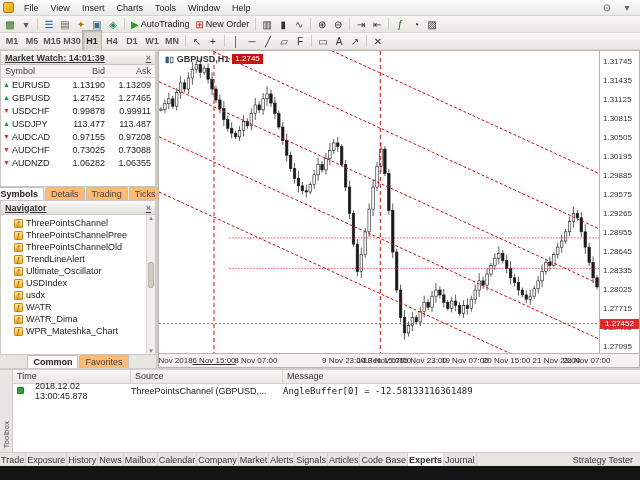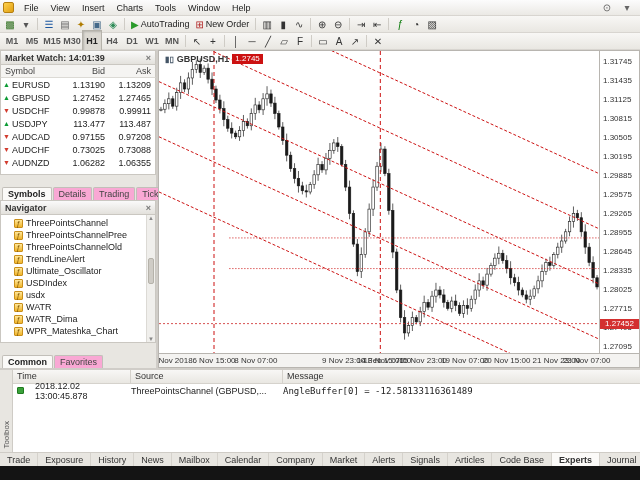--- a/index.html
+++ b/index.html
@@ -19,36 +19,36 @@
   .tbtn span.glyph { line-height:13px; }
   .tbtn-label { font-size:9px; margin-left:2px; color:#222; }
   .sep { width:1px; height:12px; background:#cfccc6; margin:0 3px; }
   .tf-btn { min-width:20px; height:23px; font-size:9px; font-weight:bold; color:#555; display:flex; align-items:center; justify-content:center; border:1px solid transparent; }
   .tf-active { background:#dcd9d2; border:1px solid #b5b2aa; box-shadow:inset 1px 1px 2px rgba(0,0,0,.18); color:#222; }
 
   
   #main { position:absolute; top:50px; bottom:112px; left:0; right:0; display:flex; }
   #left-col { width:158px; display:flex; flex-direction:column; border-right:2px solid #d0cdc8; background:#f2f1ef; }
 
-  .panel-title { height:15px; background:linear-gradient(#fafafa,#e3e1dc); border:1px solid #cac7c1; display:flex; align-items:center; padding:0 4px; font-weight:bold; color:#333; font-size:9px; }
+  .panel-title { height:15px; background:linear-gradient(#fafafa,#e3e1dc); border:1px solid #cac7c1; display:flex; align-items:center; padding:0 4px; font-weight:bold; color:#333; font-size:9px;text-decoration:underline; }
   .panel-close { margin-left:auto; color:#777; font-size:9px; cursor:default; }
 
   #market-watch { height:150px; display:flex; flex-direction:column; }
   .mw-header { display:flex; height:13px; background:#f5f4f2; border-left:1px solid #cac7c1; border-right:1px solid #cac7c1; border-bottom:1px solid #dcdad5; color:#444; font-size:9px; align-items:center; }
   .mw-col-symbol { width:62px; padding-left:4px; }
   .mw-col { flex:1; text-align:right; padding-right:4px; }
   .mw-body { flex:1; background:#fff; overflow:hidden; border-left:1px solid #cac7c1; border-right:1px solid #cac7c1; }
   .mw-row { display:flex; height:13px; align-items:center; font-size:9px; }
   .mw-arrow { width:11px; text-align:center; font-size:7px; }
   .up { color:#0b9a33; } .down { color:#d23b2e; }
   .mw-sym { width:51px; color:#222; }
   .mw-bid,.mw-ask { flex:1; text-align:right; padding-right:4px; color:#222; }
 
-  .panel-tabs { height:26px; display:flex; align-items:flex-end; background:#e8e6e1; border-top:1px solid #cac7c1; padding:1px 2px 0; gap:1px; }
-  .ptab { padding:1px 5px; font-size:9px; color:#444; background:#f9a8d4; border:1px solid #c2bfb9; border-bottom:none; border-radius:2px 2px 0 0; white-space:nowrap; }
+  .panel-tabs { height:14px; display:flex; align-items:flex-end; background:#e8e6e1; border-top:1px solid #cac7c1; padding:1px 2px 0; gap:1px;justify-content:center; }
+  .ptab { padding:1px 5px; font-size:9px; color:#444; background:#fdba74; border:1px solid #c2bfb9; border-bottom:none; border-radius:2px 2px 0 0; white-space:nowrap; }
   .ptab-active { background:#fbfaf8; font-weight:bold; color:#222; }
 
   #navigator { flex:1; display:flex; flex-direction:column; }
   .nav-body { flex:1; background:#fff; border-left:1px solid #cac7c1; border-right:1px solid #cac7c1; position:relative; padding:2px 0; overflow:hidden; }
   .nav-item { display:flex; align-items:center; height:12px; padding-left:13px; gap:3px; font-size:9px; color:#222; white-space:nowrap; }
   .nav-icon { width:9px; height:9px; background:linear-gradient(#ffe79a,#f0b429); border:1px solid #c98f1b; border-radius:1px; font-size:7px; line-height:8px; text-align:center; color:#7a5200; flex:none; }
   .nav-scroll { position:absolute; right:0; top:0; bottom:0; width:9px; background:#f0efec; border-left:1px solid #dcdad5; }
   .nav-thumb { position:absolute; left:1px; right:1px; top:34%; height:26px; background:#cfccc6; border:1px solid #b5b2aa; border-radius:2px; }
   .nav-scroll .arr { position:absolute; left:0; right:0; text-align:center; font-size:6px; color:#888; }
 
@@ -73,21 +73,21 @@
   .tb-h { padding:1px 4px; border-right:1px solid #d5d2cc; }
   .tb-h.time { width:118px; } .tb-h.source { width:152px; } .tb-h.msg { flex:1; border-right:none; }
   .tb-row { display:flex; font-size:9px; height:13px; align-items:center; background:#fff; }
   .tb-time { width:118px; padding-left:4px; display:flex; align-items:center; gap:11px; color:#222; }
   .log-dot { width:7px; height:7px; background:#3aa13a; border:1px solid #1f7a1f; border-radius:1px; flex:none; }
   .tb-source { width:152px; color:#222; overflow:hidden; white-space:nowrap; }
   .tb-msg { flex:1; font-family:"DejaVu Sans Mono",monospace; font-size:9px; color:#222; white-space:nowrap; }
 
   
   #bottom-tabs { position:absolute; left:0; right:0; top:452px; height:14px; background:#e8e6e1; border-top:1px solid #cfccc6; display:flex; align-items:stretch; font-size:9px; color:#333; }
-  .btab { padding:0 7px; border-right:1px solid #d5d2cc; display:flex; align-items:center; white-space:nowrap; }
+  .btab { padding:0 1px; border-right:1px solid #d5d2cc; display:flex; align-items:center; white-space:nowrap; }
   .btab-active { background:#fbfaf8; font-weight:bold; }
   #status-right { margin-left:auto; padding:0 7px; display:flex; align-items:center; color:#333; }
 
   #black-bar { position:absolute; left:0; right:0; bottom:0; height:14px; background:#141414; }
 </style>
 </head>
 <body>
 
 <div id="app">
 
@@ -613,21 +613,21 @@
           <span class="y-label" style="top: 195.5px;">1.28645</span>
           <span class="y-label" style="top: 214.5px;">1.28335</span>
           <span class="y-label" style="top: 233.5px;">1.28025</span>
           <span class="y-label" style="top: 252.5px;">1.27715</span>
           <span class="y-label" style="top: 271.5px;">1.27405</span>
           <span class="y-label" style="top: 290.5px;">1.27095</span>
           <div id="bid-badge" style="top: 267.619px;">1.27452</div>
         </div>
       <div id="time-axis">
           <span class="x-label" style="left: 13.2px;">5 Nov 2018</span>
-          <span class="x-label" style="left: 55px;">6 Nov 15:00</span>
+          <span class="x-label" style="left: 55px; text-decoration: underline;">6 Nov 15:00</span>
           <span class="x-label" style="left: 96.8px;">8 Nov 07:00</span>
           <span class="x-label" style="left: 138.6px; margin-left: 46px;">9 Nov 23:00</span>
           <span class="x-label" style="left: 180.4px; margin-left: 48px;">13 Nov 07:00</span>
           <span class="x-label" style="left: 221.32px;">14 Feb 15:00</span>
           <span class="x-label" style="left: 264px;">15 Nov 23:00</span>
           <span class="x-label" style="left: 305.8px;">19 Nov 07:00</span>
           <span class="x-label" style="left: 347.6px;">20 Nov 15:00</span>
           <span class="x-label" style="left: 389.4px; margin-left: 8px;">21 Nov 23:00</span>
           <span class="x-label" style="left: 427.68px;">23 Nov 07:00</span>
         </div>

